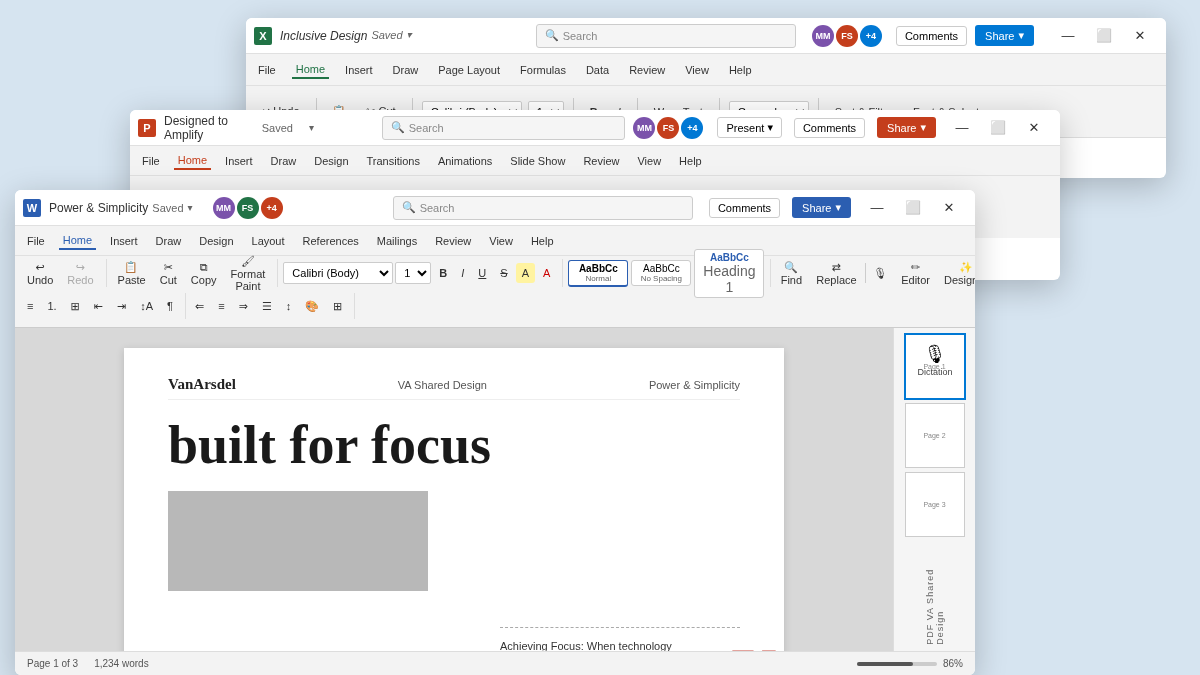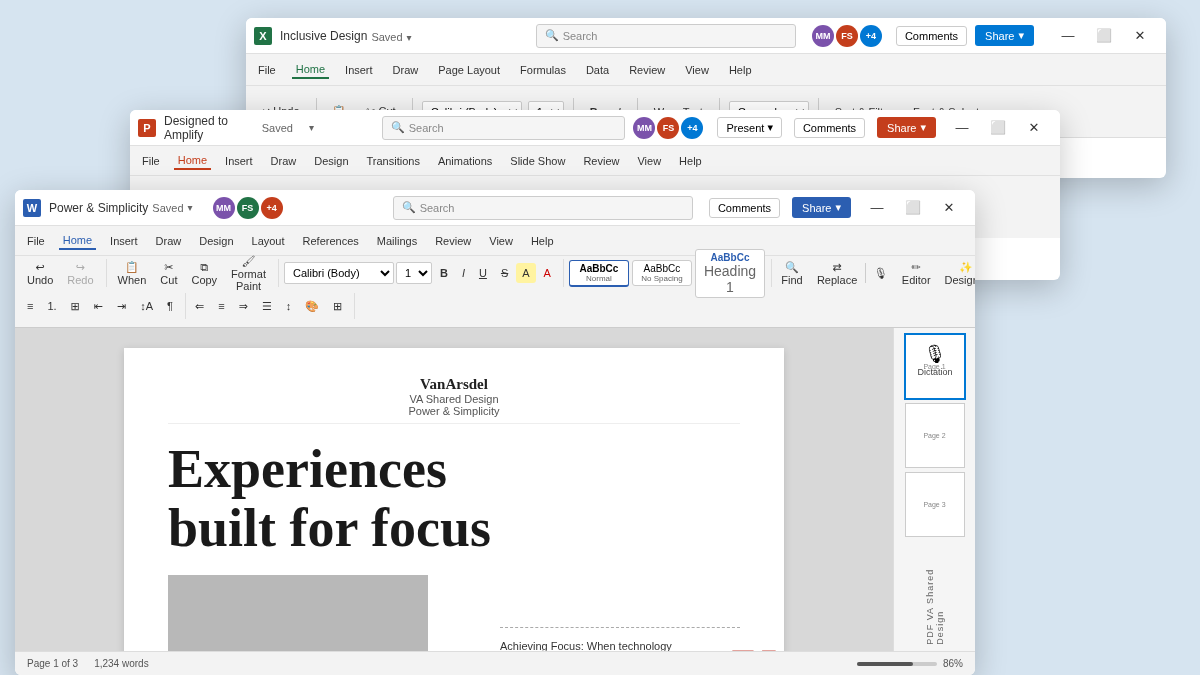--- a/index.html
+++ b/index.html
@@ -42,21 +42,21 @@
       color: #fff;
       font-size: 11px;
       font-weight: bold;
       display: flex; align-items: center; justify-content: center;
       border-radius: 2px;
       flex-shrink: 0;
     }
     .win-excel .title-bar .doc-title {
       font-size: 12px;
       color: #333;
-      display: flex; align-items: flex-end; gap: 4px;
+      display: flex; align-items: flex-start; gap: 4px; font-style: italic;
     }
     .win-excel .title-bar .saved-badge {
       font-size: 11px;
       color: #666;
     }
     .win-excel .title-bar .search-box {
       margin-left: auto;
       width: 260px;
       height: 24px;
       border: 1px solid #ccc;
@@ -389,21 +389,20 @@
       padding: 32px 48px;
       position: relative;
     }
     .win-word .page .doc-header {
       display: flex;
       justify-content: space-between;
       align-items: center;
       margin-bottom: 24px;
       padding-bottom: 8px;
       border-bottom: 1px solid #eee;
-      flex-direction: column;
     }
 
     
     .win-word .body-area {
       display: flex;
       height: calc(100% - 36px - 30px - 72px - 24px);
       position: relative;
     }
   </style>
 </head>
@@ -610,21 +609,21 @@
   </div>
 
   <div class="toolbar" style="height:72px;flex-wrap:wrap;align-content:flex-start;">
 
     <div style="display:flex;align-items:center;gap:3px;width:100%;padding:3px 0 1px 0;">
       <div class="group" style="display:flex;align-items:center;gap:2px;border-right:1px solid #ddd;padding-right:6px;height:28px;">
         <button class="tb-btn">↩ Undo</button>
         <button class="tb-btn" style="color:#aaa;">↪ Redo</button>
       </div>
       <div class="group" style="display:flex;align-items:center;gap:2px;border-right:1px solid #ddd;padding-right:6px;height:28px;">
-        <button class="tb-btn">📋 When</button>
+        <button class="tb-btn">📋 Paste</button>
         <button class="tb-btn">✂ Cut</button>
         <button class="tb-btn">⧉ Copy</button>
         <button class="tb-btn">🖌 Format Paint</button>
       </div>
       <div class="group" style="display:flex;align-items:center;gap:2px;border-right:1px solid #ddd;padding-right:6px;height:28px;">
         <select class="font-box" style="width:110px;">
           <option>Calibri (Body)</option>
         </select>
         <select class="size-box">
           <option>11</option>
@@ -697,21 +696,20 @@
     <div style="flex:1;background:#d8d8d8;display:flex;justify-content:center;align-items:flex-start;padding:20px;overflow:hidden;">
       <div class="page" style="background:#fff;width:660px;min-height:340px;box-shadow:0 2px 8px rgba(0,0,0,0.15);padding:28px 44px 0 44px;position:relative;overflow:hidden;">
 
         <div class="doc-header" style="display:flex;justify-content:space-between;align-items:center;margin-bottom:16px;padding-bottom:6px;border-bottom:1px solid #eee;">
           <span style="font-size:15px;font-weight:bold;color:#222;font-family:serif;">VanArsdel</span>
           <span style="font-size:11px;color:#555;">VA Shared Design</span>
           <span style="font-size:11px;color:#555;">Power &amp; Simplicity</span>
         </div>
 
         <div style="font-size:54px;font-weight:bold;color:#1a1a1a;line-height:1.1;margin-bottom:16px;font-family:'Georgia',serif;">
-          <div>Experiences</div>
           <div>built for focus</div>
         </div>
 
         <div style="width:260px;height:100px;background:#b8b8b8;margin-bottom:8px;"></div>
 
         <div style="position:absolute;right:44px;bottom:16px;width:240px;">
           <div style="border-top:1px dashed #aaa;padding-top:8px;">
             <span style="font-size:11px;color:#333;">Achieving Focus: When technology communicates and</span>
           </div>
         </div>

